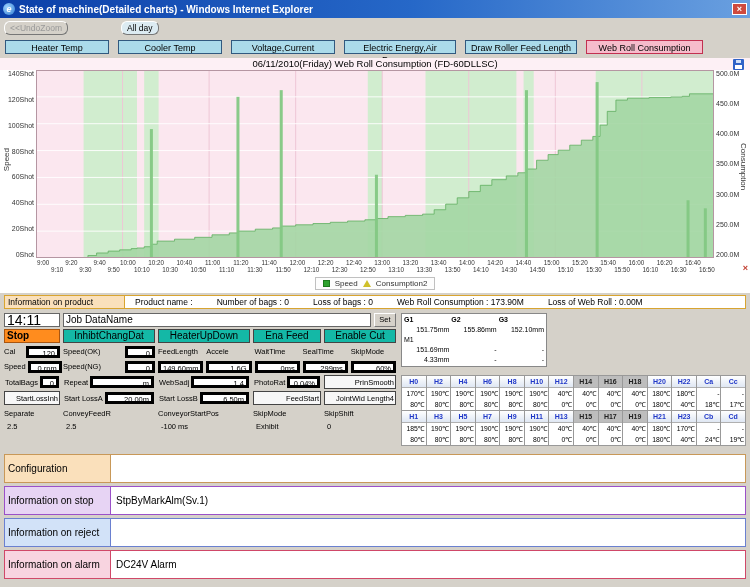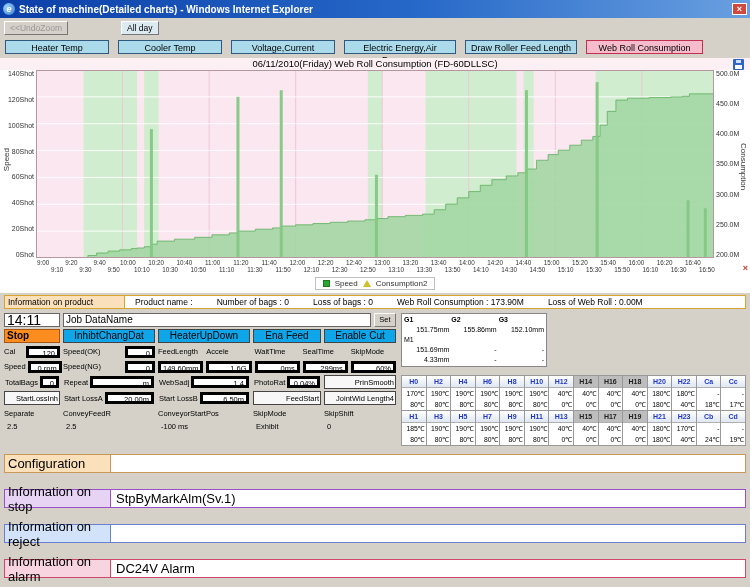--- a/index.html
+++ b/index.html
@@ -7,21 +7,21 @@
     width:750px; height:587px; margin:0; overflow:hidden; position:relative;
     background:#d5d1c9; font-family:"Liberation Sans", sans-serif; color:#000;
   }
   
   .titlebar{height:18px;background:linear-gradient(to right,#0c3fa8,#2668c8 55%,#6aa0e0);display:flex;align-items:center;padding:0 3px;}
   .ie-icon{width:12px;height:12px;border-radius:50%;background:radial-gradient(circle at 35% 35%,#9fd4ff,#2f7ad1);color:#fff;font-size:9px;font-weight:bold;font-style:italic;text-align:center;line-height:12px;margin-right:4px;flex:none;}
   .win-title{font-size:10px;font-weight:bold;color:#fff;white-space:nowrap;}
   .close-btn{margin-left:auto;width:15px;height:12px;background:#cf4a3e;border:1px solid #fff;color:#fff;font-size:9px;line-height:10px;text-align:center;font-weight:bold;cursor:default;}
   
   .toolbar{display:flex;align-items:center;padding:3px 4px 1px;height:18px;}
-  .btn3d{background:#d5d1c9;border-top:1px solid #fff;border-left:1px solid #fff;border-right:1px solid #777;border-bottom:1px solid #777;font-size:8.5px;padding:0 5px;height:14px;line-height:12px;}
+  .btn3d{background:#d5d1c9;border-top:1px solid #fff;border-left:1px solid #fff;border-right:1px solid #777;border-bottom:1px solid #777;font-size:8.5px;padding:0 5px;height:14px;line-height:12px;border-radius:6px;}
   .undo{color:#999;}
   .allday{margin-left:53px;background:#dcebf2;}
   
   .tabs{display:flex;gap:9px;padding:4px 5px 2px;}
   .tab{height:14px;line-height:12px;padding-top:1px;text-align:center;font-size:9px;background:#abdbea;border:1px solid #31597f;}
   .tabs div:nth-of-type(1){width:104px}.tabs div:nth-of-type(2){width:104px}.tabs div:nth-of-type(3){width:104px}
   .tabs div:nth-of-type(4){width:112px}.tabs div:nth-of-type(5){width:112px}.tabs div:nth-of-type(6){width:117px}
   .tab.active{background:#f6bccb;border-color:#c23050;}
   
   .chart-box{background:#fff;margin-top:2px;position:relative;padding-bottom:1px;}
@@ -57,21 +57,21 @@
   .gridrow > div:nth-of-type(1){width:56px}
   .gridrow > div:nth-of-type(2){width:92px}
   .gridrow > div:nth-of-type(3){width:92px}
   .gridrow > div:nth-of-type(4){width:68px}
   .gridrow > div:nth-of-type(5){width:72px}
   .cell{border:1px solid #666;background:#fff;font-size:10px;height:14px;line-height:12px;padding:0 2px;}
   .time-cell{width:56px;font-size:14px;}
   .job-cell{flex:1;}
   .setbtn{width:22px;text-align:center;font-size:7.5px;background:#d5d1c9;border-top:1px solid #fff;border-left:1px solid #fff;border-right:1px solid #777;border-bottom:1px solid #777;height:14px;line-height:12px;flex:none;}
   .status-cell{background:#ff8c1e;border-color:#a85510;font-weight:bold;}
-  .toggle{background:#0ea5e9;border:1px solid #444;text-align:center;}
+  .toggle{background:#14b8a6;border:1px solid #444;text-align:center;}
   .statgrid{display:flex;gap:3px;margin-bottom:2px;}
   .sgc{display:flex;flex-direction:column;gap:2px;}
   .sg1{width:56px}.sg2{width:92px}.sg3{flex:1}
   .sline{display:flex;align-items:center;gap:2px;height:13px;}
   .sline .lab{flex:1;font-size:7.5px;white-space:nowrap;}
   .vbox{border:3px solid #000000;background:#fff;font-size:7.5px;text-align:right;padding:0 2px;height:12px;line-height:10px;}
   .sg1 .vbox{width:34px;flex:none;}
   .sg2 .vbox{width:30px;flex:none;}
   .sg3 .sline{gap:3px;}
   .slab{flex:1;font-size:7.5px;white-space:nowrap;}
@@ -88,21 +88,21 @@
   .g-col .gh{font-weight:bold;}
   .g-col .gv{text-align:right;}
   .g-col .gm{text-align:left;min-height:10px;}
   .heat-grid{display:grid;grid-template-columns:repeat(14,1fr);border-left:1px solid #999;border-top:1px solid #999;margin-top:8px;background:#fff;}
   .hcell{border-right:1px solid #999;border-bottom:1px solid #999;}
   .hhdr{height:12px;line-height:12px;font-size:7px;font-weight:bold;color:#2038c8;text-align:center;background:linear-gradient(#ffffff,#dfe7f3);border-bottom:1px solid #b0b0b0;}
   .hcell.dim .hhdr{background:#bdbdbd;color:#222;}
   .ht{height:11px;line-height:11px;font-size:6.8px;text-align:right;padding-right:1px;}
   
   .bottom-rows{margin-top:8px;}
-  .brow{display:flex;align-items:stretch;height:19px;margin:2px 4px 16px;background:#fff;border:1px solid #999;font-size:13px;}
+  .brow{display:flex;align-items:stretch;height:29px;margin:2px 4px 3px;background:#fff;border:1px solid #999;font-size:10px;}
   .brow .blabel{width:106px;display:flex;align-items:center;padding-left:3px;border-right:1px solid #999;flex:none;}
   .brow .bvalue{display:flex;align-items:center;padding-left:5px;}
   .brow.config{border-color:#c89858}.brow.config .blabel{background:#fae0bb;border-right-color:#c89858}
   .brow.stop{border-color:#9a50c8}.brow.stop .blabel{background:#e7d4f4;border-right-color:#9a50c8}
   .brow.reject{border-color:#6a80d0}.brow.reject .blabel{background:#d2e2f8;border-right-color:#6a80d0}
   .brow.alarm{border-color:#d04868}.brow.alarm .blabel{background:#f8d4e0;border-right-color:#d04868}
 </style>
 </head>
 <body>
 

